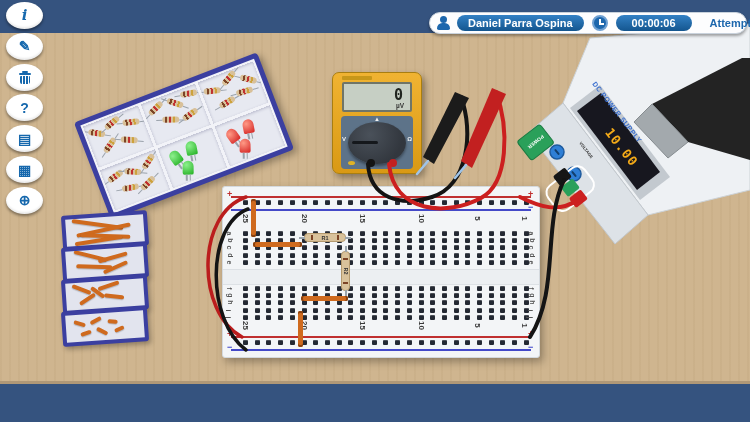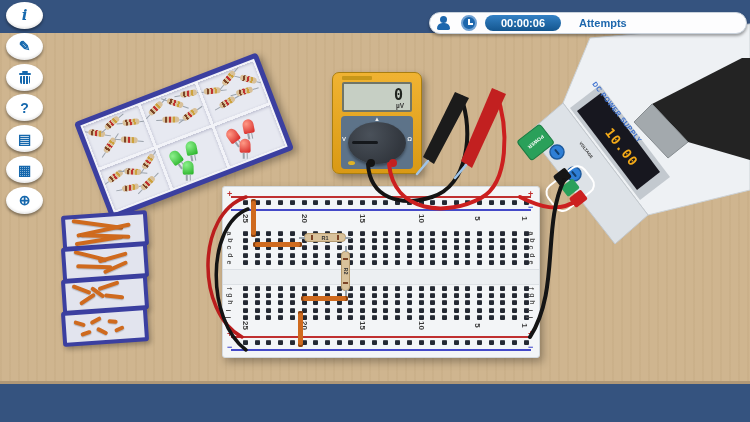--- a/index.html
+++ b/index.html
@@ -101,20 +101,21 @@
 </style>
 </head>
 <body>
 
 <div id="stage">
   <div class="topbar"></div>
   <div class="bottombar"></div>
 
   <div class="hud">
     <span class="user-ico"></span>
+    <span class="pill who">Daniel Parra Ospina</span>
     <span class="clock-ico"></span>
     <span class="pill time">00:00:06</span>
     <span class="attempts">Attempts</span>
 
   </div>
 
   <div id="sidebar">
       <div class="side-btn" style="top: 2px;">
         <span class="g serif">i</span>
       </div>

